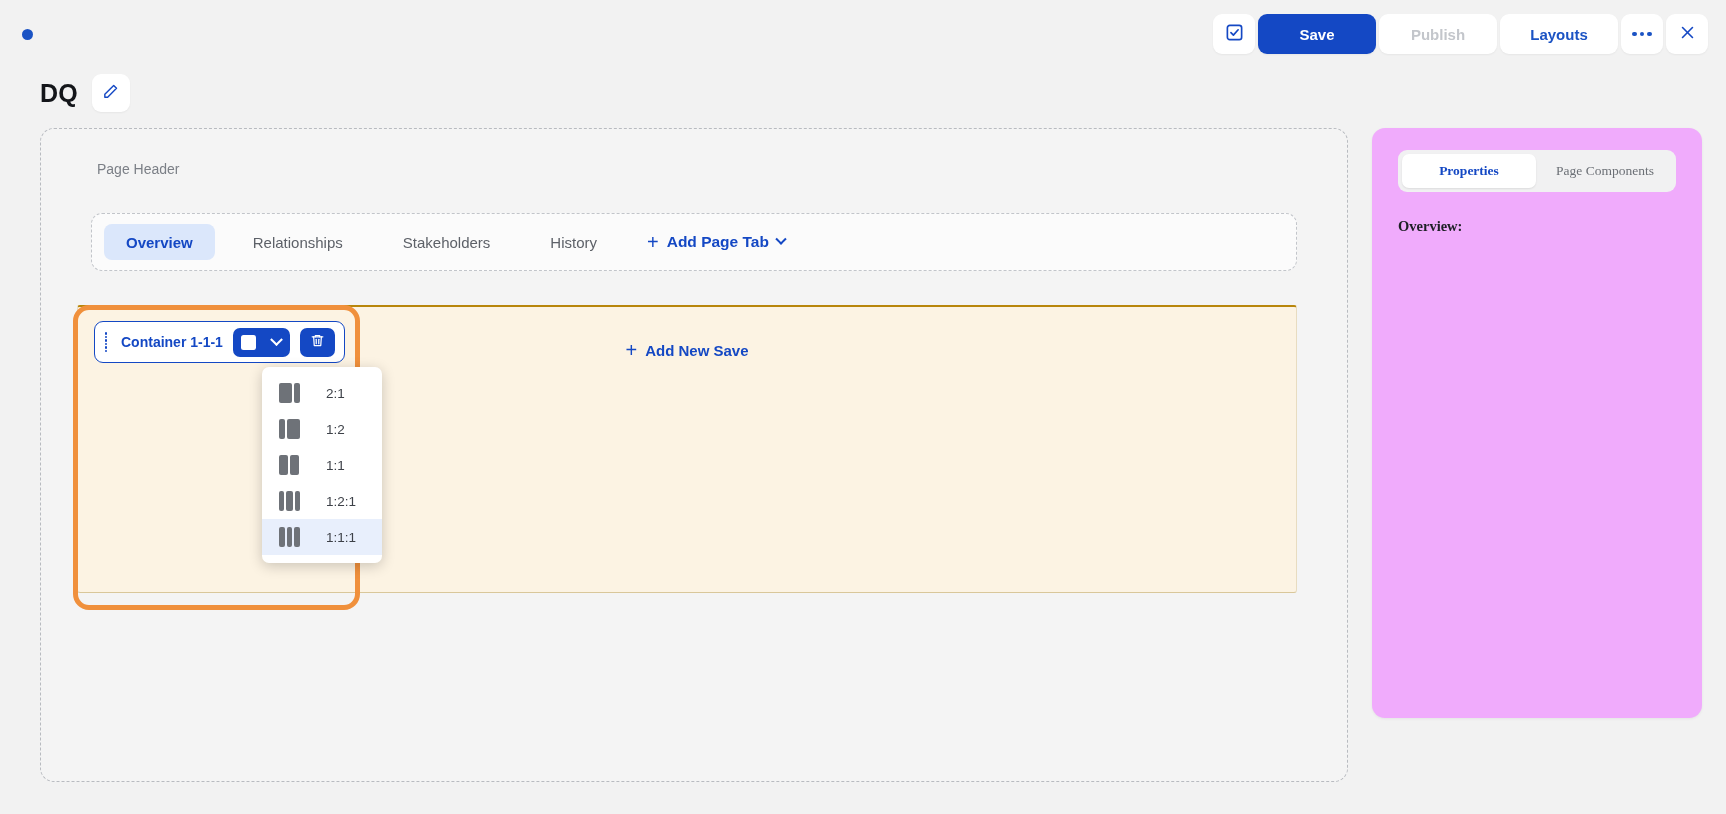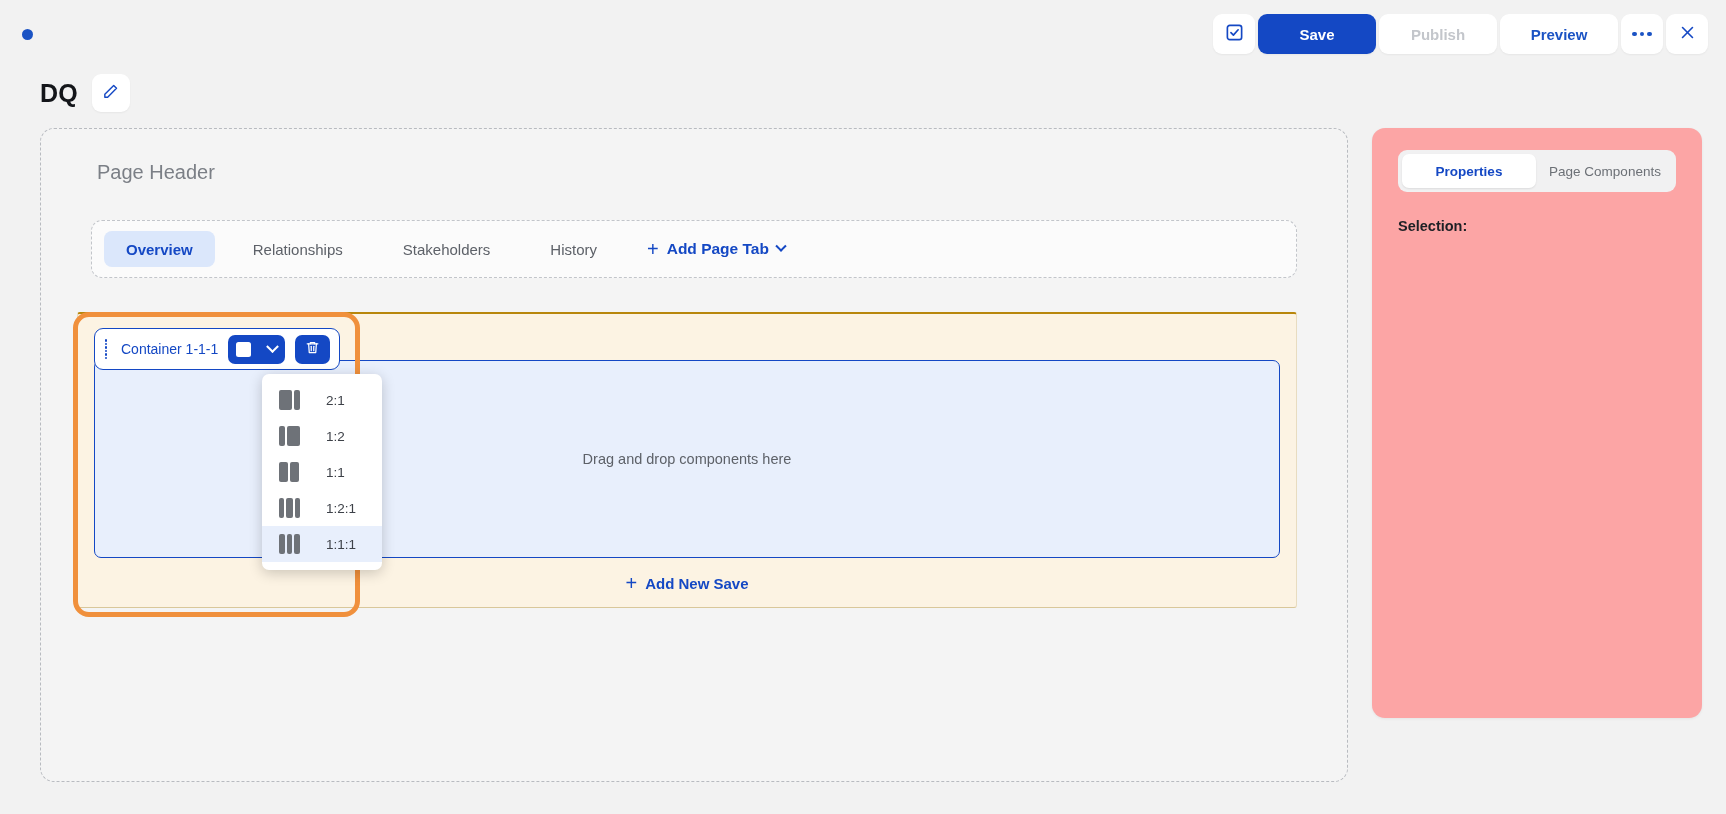--- a/index.html
+++ b/index.html
@@ -110,21 +110,21 @@
   
   .canvas {
     flex: 1;
     border: 1.5px dashed #b8bbc0;
     border-radius: 14px;
     background: #f4f4f4;
     padding: 30px 28px;
     position: relative;
   }
   .page-header-label {
-    font-size: 20px;
+    font-size: 14px;
     color: #7b7f86;
     padding: 2px 0 0 28px;
   }
 
   .tabstrip {
     margin: 36px 22px 0 22px;
     border: 1.5px dashed #c2c5ca;
     border-radius: 11px;
     background: #fbfbfb;
     height: 58px;
@@ -218,21 +218,21 @@
     padding: 1px 0;
   }
   .drag-handle i {
     width: 2.5px; height: 2.5px;
     background: #1448c4;
     border-radius: 50%;
     display: block;
   }
   .ctn-name {
     font-size: 14px;
-    font-weight: normal;
+    font-weight: bold;
     color: #1448c4;
     white-space: nowrap;
   }
   .split-btn {
     display: flex;
     align-items: center;
     background: #1448c4;
     border-radius: 7px;
     height: 29px;
     cursor: pointer;
@@ -327,25 +327,26 @@
   }
   .ricon span {
     background: #6e7278;
     border-radius: 2px;
     display: block;
   }
 
   
   .props {
     width: 330px;
-    background: #fca5a5;
+    background: #f0abfc;
     border-radius: 13px;
     padding: 22px 26px;
     box-shadow: 0 1px 3px rgba(0,0,0,.06);
     height: 590px;
+    font-family: Liberation Serif, serif;
   }
   .prop-tabs {
     display: flex;
     background: #f1f1f2;
     border-radius: 9px;
     padding: 4px;
     gap: 2px;
   }
   .prop-tab {
     flex: 1;
@@ -392,21 +393,21 @@
       <span>
         <svg width="19" height="19" viewBox="0 0 24 24" fill="none" stroke="#1448c4" stroke-width="2.1" stroke-linecap="round" stroke-linejoin="round">
           <rect x="3" y="3" width="18" height="18" rx="3"></rect>
           <polyline points="7.5,12.2 10.6,15.3 16.6,8.6"></polyline>
         </svg>
       </span>
     </button>
 
     <button class="tb-btn primary">Save</button>
     <button class="tb-btn disabled">Publish</button>
-    <button class="tb-btn wide">Preview</button>
+    <button class="tb-btn wide">Layouts</button>
 
     <button class="tb-btn tb-icon-btn">
       <span class="dots">
           <i></i>
           <i></i>
           <i></i>
         </span>
     </button>
 
     <button class="tb-btn tb-icon-btn">
@@ -521,33 +522,30 @@
           <div class="ratio-item hover">
             <span class="ricon">
               <span style="width:5.6px"></span>
                 <span style="width:5.6px"></span>
                 <span style="width:5.6px"></span>
             </span>
             <span>1:1:1</span>
           </div>
         </div>
 
-        <div class="dropzone">
-          <span class="dz-text">Drag and drop components here</span>
-        </div>
 
         <button class="add-panel">
           <span class="plus-glyph">+</span>
           <span>Add New Save</span>
         </button>
 
       </div>
     </div>
   </div>
 
   <div class="props">
     <div class="prop-tabs">
       <button class="prop-tab active">Properties</button>
       <button class="prop-tab">Page Components</button>
     </div>
-    <div class="sel-label">Selection:</div>
+    <div class="sel-label">Overview:</div>
   </div>
 </div>
 
 </body></html>

